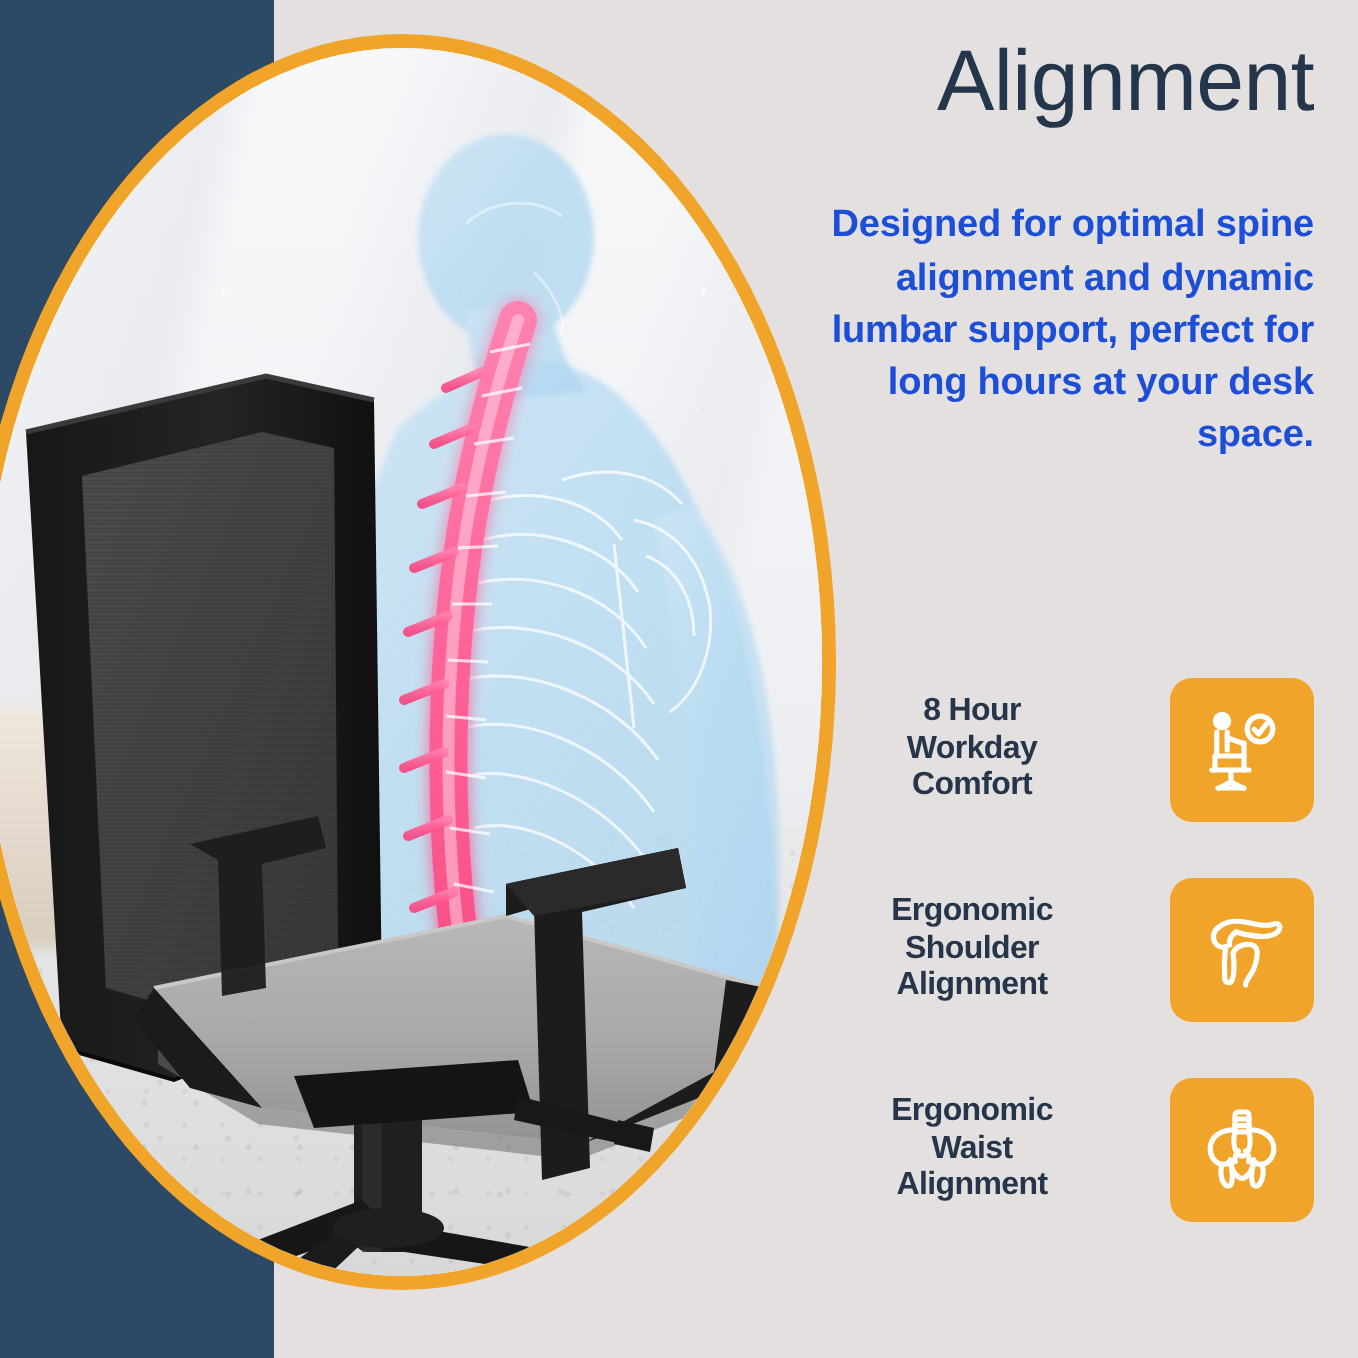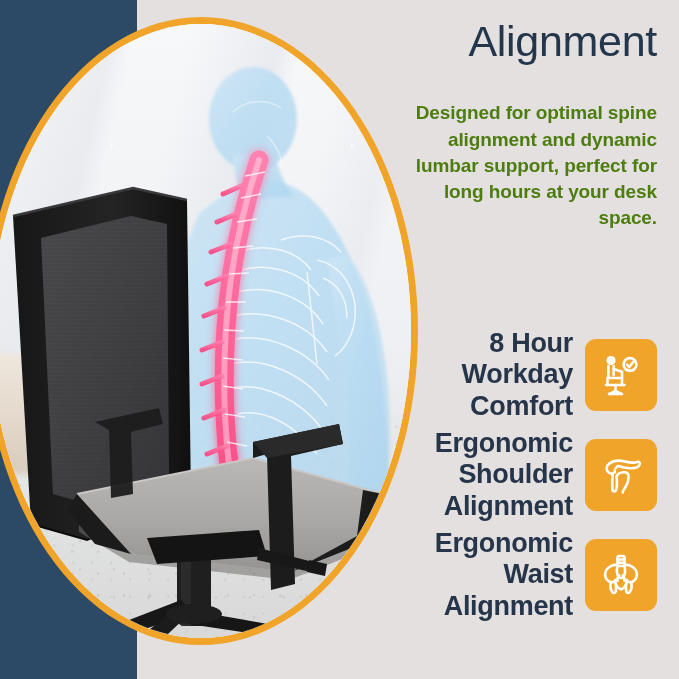--- a/index.html
+++ b/index.html
@@ -109,21 +109,21 @@
     font-weight: bold;
     color: #1B7394;
     letter-spacing: -0.2px;
     line-height: 1.15;
   }
   .blurb {
     margin: 0;
     padding-top: 36px;
     font-size: 19px;
     font-weight: 600;
-    color: #4d7c0f;
+    color: #1d4ed8;
     line-height: 1.38;
     letter-spacing: -0.1px;
   }
 
   
   .features {
     position: absolute;
     right: 22px;
     top: 333px;
     width: 258px;
@@ -132,22 +132,22 @@
     display: flex;
     align-items: center;
     justify-content: flex-end;
     gap: 12px;
     height: 84px;
     margin-bottom: 16px;
   }
   .feature:last-child { margin-bottom: 0; }
   .feature-label {
     flex: 1 1 auto;
-    text-align: right;
-    font-size: 27px;
+    text-align: center;
+    font-size: 16px;
     font-weight: bold;
     color: #26354A;
     line-height: 1.16;
     letter-spacing: -0.3px;
     white-space: pre-line;
   }
   .feature-icon {
     flex: 0 0 auto;
     width: 72px;
     height: 72px;

